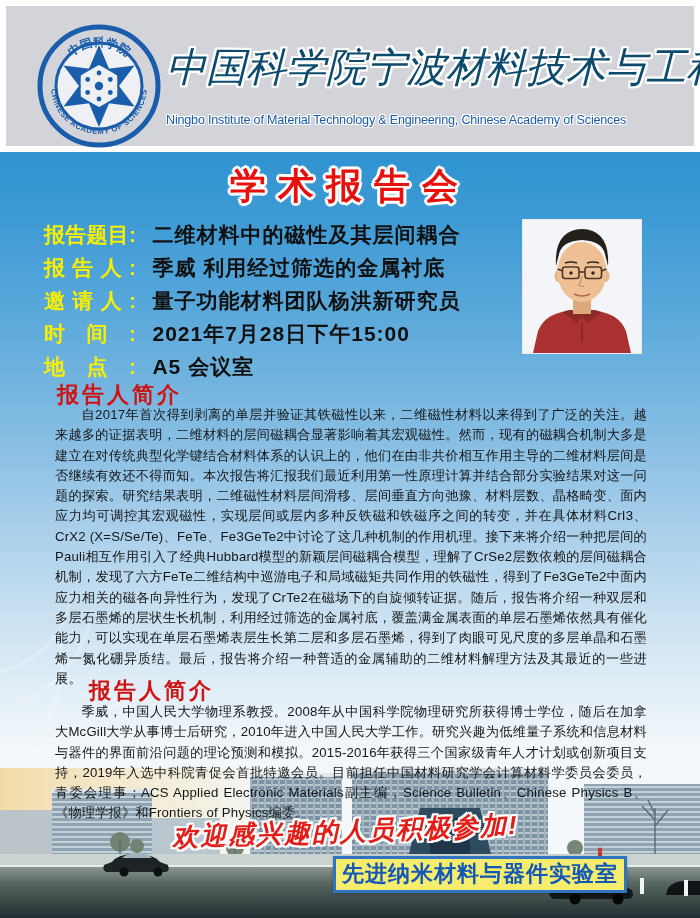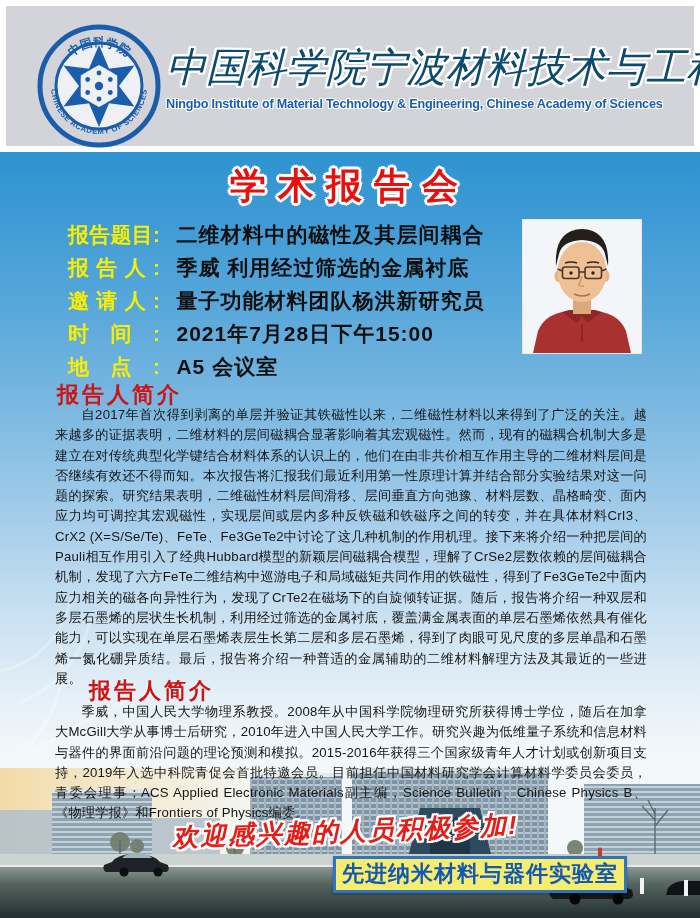--- a/index.html
+++ b/index.html
@@ -15,39 +15,39 @@
     background:#d2d4d9;
   }
   .logo { position:absolute; left:30px; top:17px; width:126px; height:126px; }
   .header-titles { position:absolute; left:160px; top:34px; width:524px; }
   .title-cn {
     color:#0c4a6e; font-weight:normal; font-style:italic;
     font-size:40px; letter-spacing:0px; white-space:nowrap;
     text-shadow:-2px -2px 0 #fff,2px -2px 0 #fff,-2px 2px 0 #fff,2px 2px 0 #fff,0 -2px 0 #fff,0 2px 0 #fff,-2px 0 0 #fff,2px 0 0 #fff;
   }
   .title-en {
-    margin-top:2px; color:#1a5cac; font-weight:bold; font-size:12.6px;
+    margin-top:18px; color:#1a5cac; font-weight:normal; font-size:12.6px;
     letter-spacing:-0.2px; white-space:nowrap;
     text-shadow:-1px -1px 0 #fff,1px -1px 0 #fff,-1px 1px 0 #fff,1px 1px 0 #fff,0 -1px 0 #fff,0 1px 0 #fff,-1px 0 0 #fff,1px 0 0 #fff;
   }
   
   .poster-body {
     position:absolute; left:0; top:152px; width:700px; height:766px;
     background:linear-gradient(180deg,
       #2e93d1 0%, #3d9ad4 8%, #57a7da 20%, #7db9e1 34%,
       #a5cdea 48%, #c8e0f1 60%, #e2eef7 70%, #f2f7fa 78%, #f7f9fa 100%);
   }
   .skyline { position:absolute; left:0; bottom:0; width:700px; height:150px; }
   .branches { position:absolute; left:0; top:430px; width:220px; height:230px; opacity:.45; }
   .event-title {
     position:absolute; left:0; top:10px; width:700px; text-align:center;
     color:#e8100c; font-weight:bold; font-size:36px; letter-spacing:12px;
     text-shadow:-2px -2px 0 #fff,2px -2px 0 #fff,-2px 2px 0 #fff,2px 2px 0 #fff,0 -3px 0 #fff,0 3px 0 #fff,-3px 0 0 #fff,3px 0 0 #fff;
   }
-  .fields { position:absolute; left:68px; top:66px; }
+  .fields { position:absolute; left:44px; top:66px; }
   .field-row { height:33px; line-height:33px; white-space:nowrap; }
   .flabel {
     display:inline-block; width:92px; text-align:justify; text-align-last:justify;
     color:#f8ef00; font-weight:bold; font-size:21px; vertical-align:top;
   }
   .fvalue {
     display:inline-block; margin-left:12px; color:#101010; font-weight:bold;
     font-size:21px; letter-spacing:1px; vertical-align:top;
   }
   .speaker-photo {

